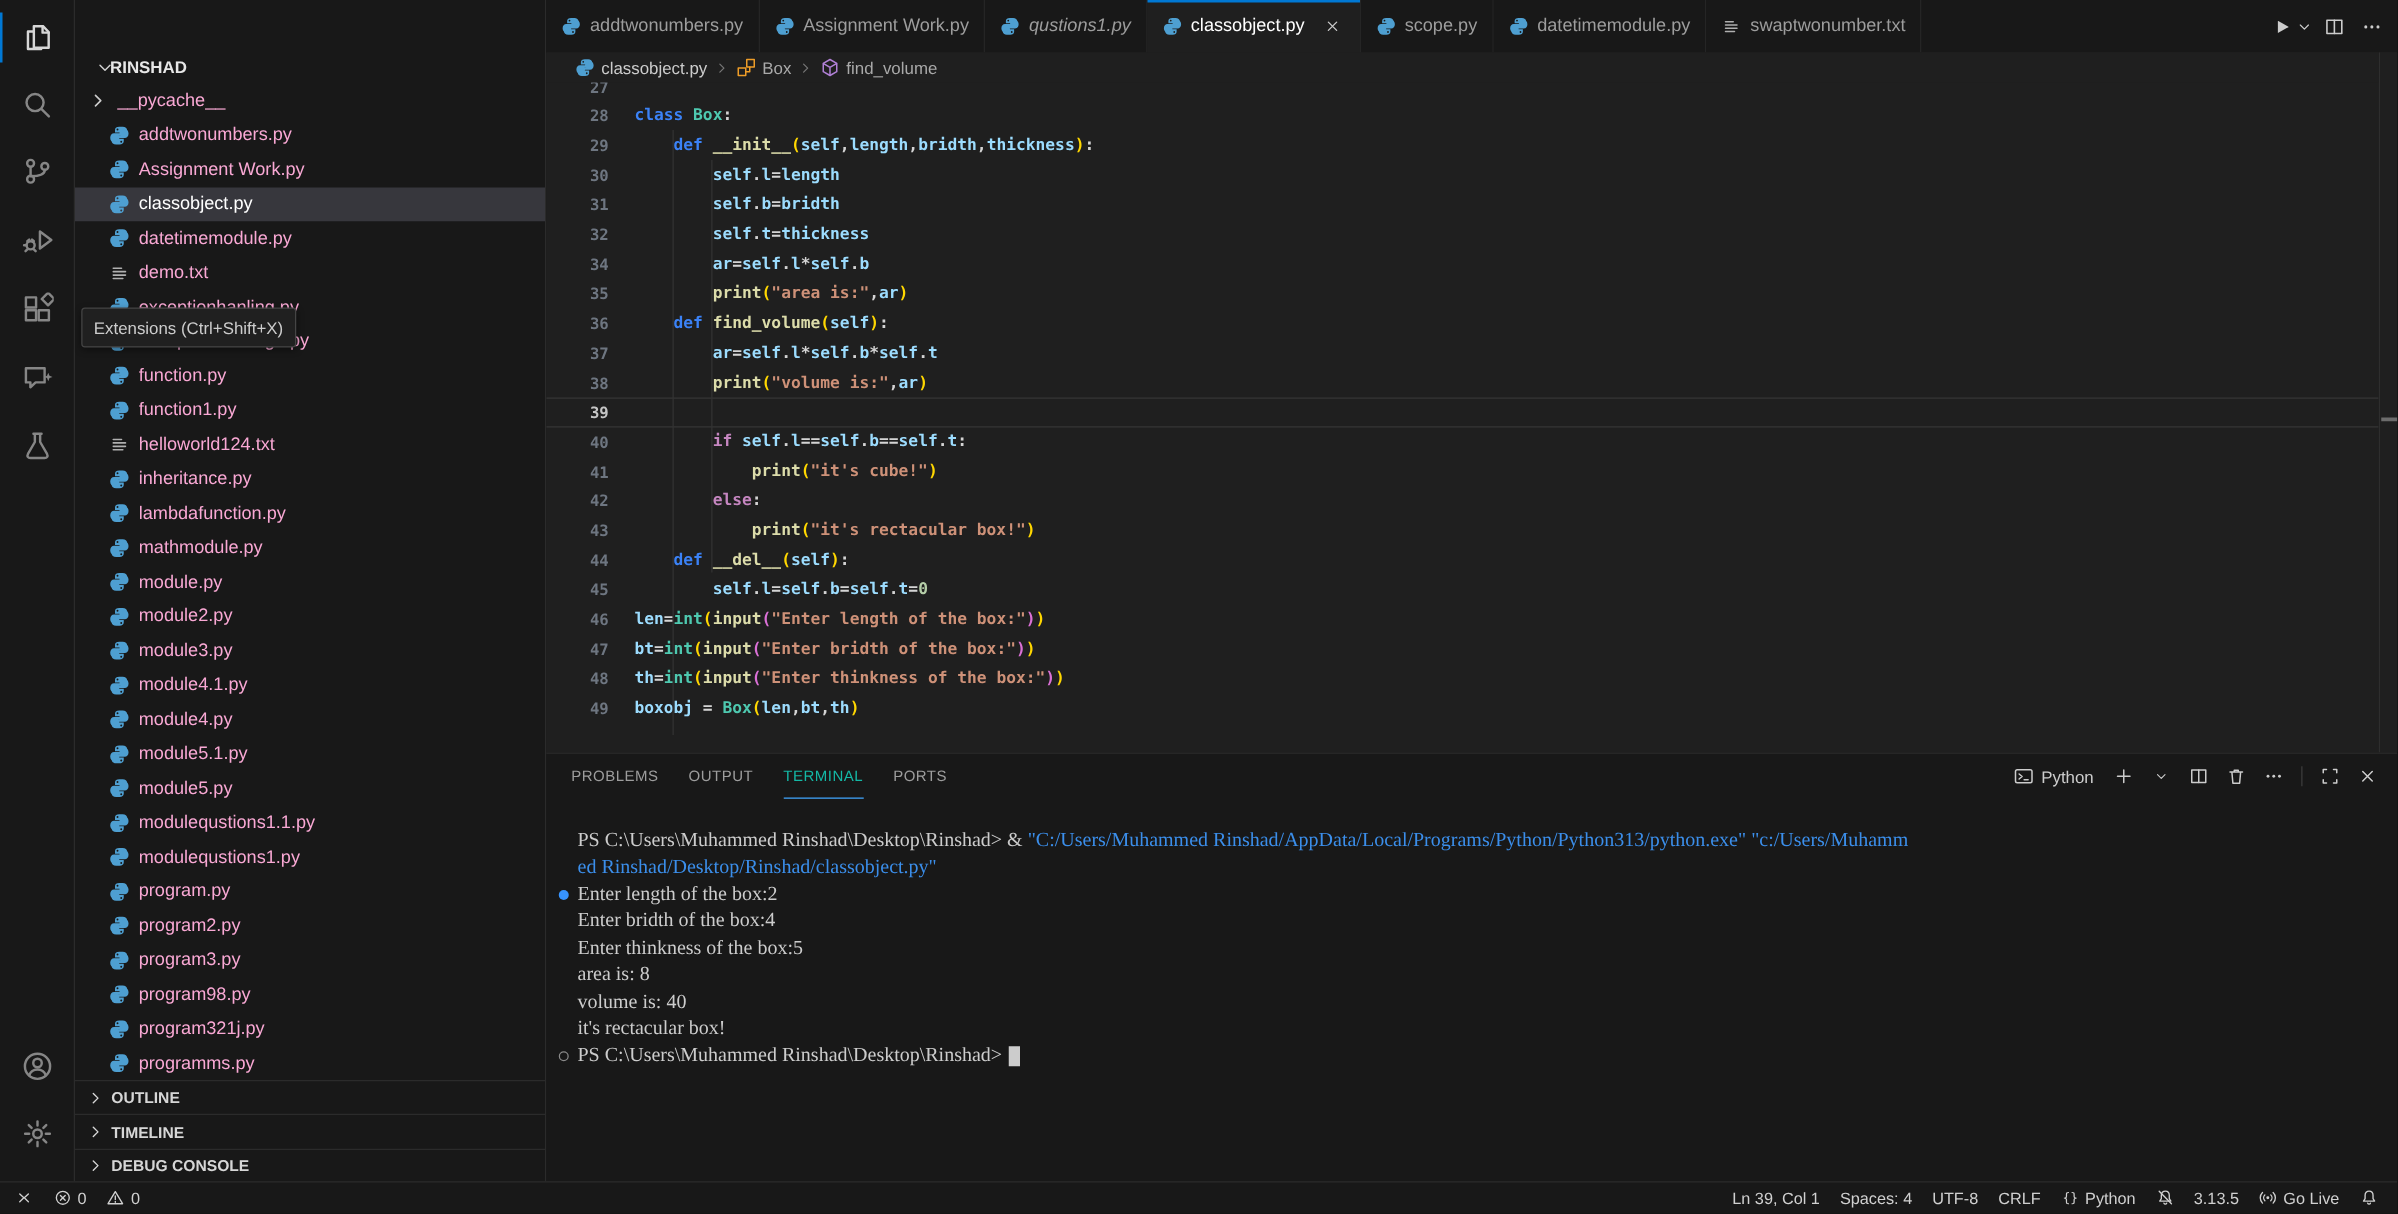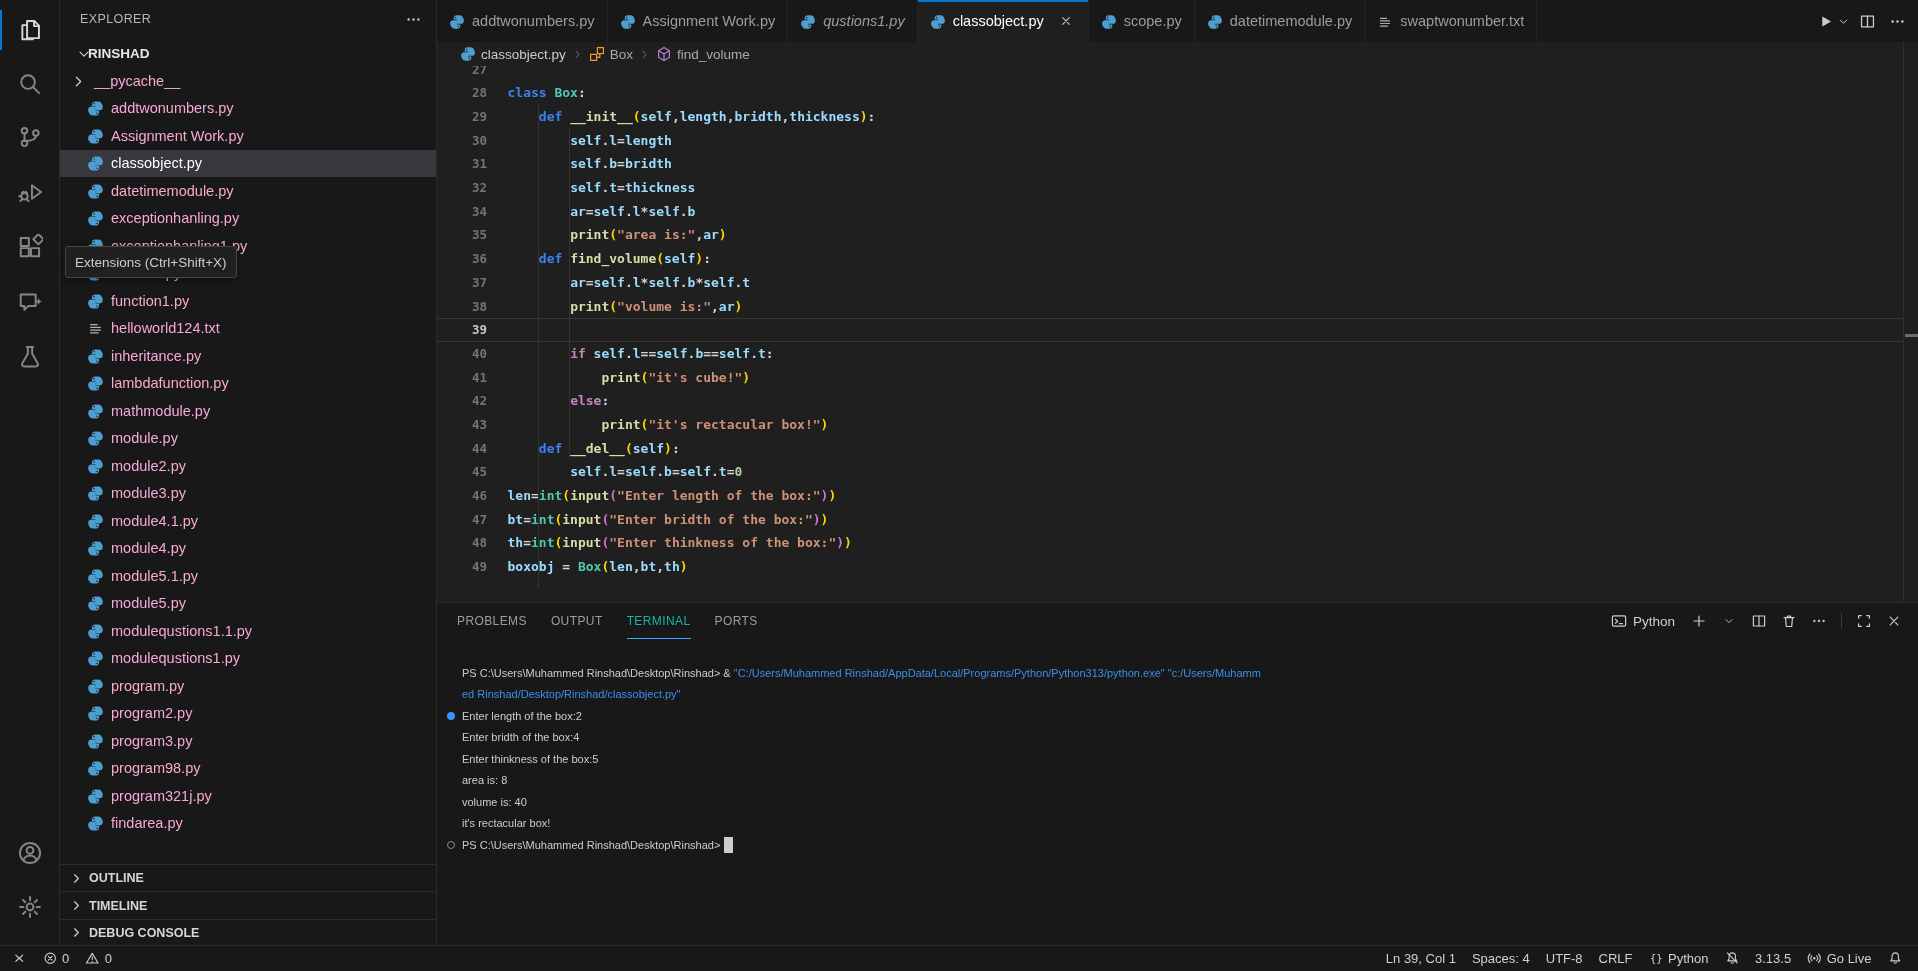--- a/index.html
+++ b/index.html
@@ -99,21 +99,21 @@
   .ptab.active{color:#14b8a6;border-bottom-color:#40a6ff;}
   #panel-actions{position:absolute;right:12px;top:0;height:36px;display:flex;align-items:center;gap:6px;color:#cccccc;}
   #panel-actions .pbtn{width:24px;height:24px;display:flex;align-items:center;justify-content:center;cursor:pointer;}
   #panel-actions svg{width:16px;height:16px;}
   #term-label{display:flex;align-items:center;gap:6px;font-size:13.5px;color:#cccccc;margin-right:6px;}
   #term-label svg{width:16px;height:16px;}
   .pa-divider{width:1px;height:16px;background:#3c3c3c;margin:0 4px;}
   #terminal{position:absolute;left:0;top:36px;width:1316px;bottom:0;overflow:hidden;}
   #term-lines{position:absolute;left:25px;top:23px;right:0;}
   .t-line{height:21.5px;display:flex;align-items:center;white-space:pre;position:relative;
-          font-family:Liberation Sans, sans-serif;font-size:11px;color:#cccccc;text-align:right;}
+          font-family:Liberation Serif, serif;font-size:16px;color:#cccccc;text-align:right;}
   .tseg-blue{color:#3b8eea;}
   .t-dec{position:absolute;left:-15px;width:8px;height:8px;border-radius:50%;}
   .t-dec.dot{background:#3794ff;}
   .t-dec.ring{border:1px solid #8a8a8a;box-sizing:border-box;}
   #term-cursor{display:inline-block;width:9px;height:16px;background:#cccccc;margin-left:1px;vertical-align:-3px;}
 
   
   #statusbar{position:absolute;left:0;bottom:0;width:100%;height:25px;background:#181818;border-top:1px solid #2b2b2b;
              display:flex;align-items:center;font-size:13px;color:#d0d0d0;}
   .sb-item{display:flex;align-items:center;gap:5px;padding:0 8px;height:25px;cursor:pointer;white-space:nowrap;}
@@ -184,28 +184,20 @@
       </div>
       <div class="act-slot" style="top: 883px;">
         <svg viewBox="0 0 16 16" class="ic" style="width:26px;height:26px">
           <circle cx="8" cy="8" r="2.1"></circle>
           <path d="M8 1.9v2M8 12.1v2M1.9 8h2M12.1 8h2M3.7 3.7l1.4 1.4M10.9 10.9l1.4 1.4M12.3 3.7l-1.4 1.4M5.1 10.9l-1.4 1.4"></path>
         </svg>
       </div>
     </div>
 
   <div id="sidebar">
-    <div id="explorer-head">
-      <span id="explorer-title">EXPLORER</span>
-      <span id="explorer-more"><svg viewBox="0 0 16 16" class="ic" style="width:17px;height:17px">
-            <circle cx="3.4" cy="8" r="1.15" fill="currentColor" stroke="none"></circle>
-            <circle cx="8" cy="8" r="1.15" fill="currentColor" stroke="none"></circle>
-            <circle cx="12.6" cy="8" r="1.15" fill="currentColor" stroke="none"></circle>
-          </svg></span>
-    </div>
     <div id="section-head">
       <span class="ic" id="section-chev"><svg viewBox="0 0 16 16" class="ic" style="width:16px;height:16px">
             <path d="M4 6.2l4 4 4-4"></path>
           </svg></span>
       <span>RINSHAD</span>
     </div>
     <div id="file-tree">
         <div class="tree-row folder">
           <span class="ric "><svg viewBox="0 0 16 16" class="ic">
               <path d="M6 4l4 4-4 4"></path>
@@ -242,59 +234,65 @@
         <div class="tree-row">
           <span class="ric c-py"><svg viewBox="0 0 16 16" class="ic">
               <g fill="currentColor" stroke="none">
                 <path d="M7.9 1.3c-2 0-3.2.9-3.2 2.4v1.9h3.4v.6H4c-1.7 0-2.9 1.3-2.9 3.4 0 2.1 1.2 3.4 2.9 3.4h1.4v-2.1c0-1.6 1.3-2.8 2.9-2.8h3.1c1.3 0 2.4-1.1 2.4-2.4V3.9c0-1.5-1.3-2.6-3.3-2.6zM6.6 2.7a.72.72 0 110 1.44.72.72 0 010-1.44z"></path>
                 <path d="M8.1 14.7c2 0 3.2-.9 3.2-2.4v-1.9H7.9v-.6H12c1.7 0 2.9-1.3 2.9-3.4 0-2.1-1.2-3.4-2.9-3.4h-1.4v2.1c0 1.6-1.3 2.8-2.9 2.8H4.6c-1.3 0-2.4 1.1-2.4 2.4v1.8c0 1.5 1.3 2.6 3.3 2.6zM9.4 13.3a.72.72 0 110-1.44.72.72 0 010 1.44z"></path>
               </g>
             </svg></span>
           <span>datetimemodule.py</span>
         </div>
         <div class="tree-row">
-          <span class="ric c-py"><svg viewBox="0 0 16 16" class="ic">
-              <g fill="currentColor" stroke="none">
-                <path d="M7.9 1.3c-2 0-3.2.9-3.2 2.4v1.9h3.4v.6H4c-1.7 0-2.9 1.3-2.9 3.4 0 2.1 1.2 3.4 2.9 3.4h1.4v-2.1c0-1.6 1.3-2.8 2.9-2.8h3.1c1.3 0 2.4-1.1 2.4-2.4V3.9c0-1.5-1.3-2.6-3.3-2.6zM6.6 2.7a.72.72 0 110 1.44.72.72 0 010-1.44z"></path>
-                <path d="M8.1 14.7c2 0 3.2-.9 3.2-2.4v-1.9H7.9v-.6H12c1.7 0 2.9-1.3 2.9-3.4 0-2.1-1.2-3.4-2.9-3.4h-1.4v2.1c0 1.6-1.3 2.8-2.9 2.8H4.6c-1.3 0-2.4 1.1-2.4 2.4v1.8c0 1.5 1.3 2.6 3.3 2.6zM9.4 13.3a.72.72 0 110-1.44.72.72 0 010 1.44z"></path>
-              </g>
-            </svg></span>
-          <span>exceptionhanling.py</span>
-        </div>
-        <div class="tree-row">
-          <span class="ric c-py"><svg viewBox="0 0 16 16" class="ic">
-              <g fill="currentColor" stroke="none">
-                <path d="M7.9 1.3c-2 0-3.2.9-3.2 2.4v1.9h3.4v.6H4c-1.7 0-2.9 1.3-2.9 3.4 0 2.1 1.2 3.4 2.9 3.4h1.4v-2.1c0-1.6 1.3-2.8 2.9-2.8h3.1c1.3 0 2.4-1.1 2.4-2.4V3.9c0-1.5-1.3-2.6-3.3-2.6zM6.6 2.7a.72.72 0 110 1.44.72.72 0 010-1.44z"></path>
-                <path d="M8.1 14.7c2 0 3.2-.9 3.2-2.4v-1.9H7.9v-.6H12c1.7 0 2.9-1.3 2.9-3.4 0-2.1-1.2-3.4-2.9-3.4h-1.4v2.1c0 1.6-1.3 2.8-2.9 2.8H4.6c-1.3 0-2.4 1.1-2.4 2.4v1.8c0 1.5 1.3 2.6 3.3 2.6zM9.4 13.3a.72.72 0 110-1.44.72.72 0 010 1.44z"></path>
-              </g>
-            </svg></span>
-          <span>exceptionhanling1.py</span>
-        </div>
-        <div class="tree-row">
-          <span class="ric c-py"><svg viewBox="0 0 16 16" class="ic">
-              <g fill="currentColor" stroke="none">
-                <path d="M7.9 1.3c-2 0-3.2.9-3.2 2.4v1.9h3.4v.6H4c-1.7 0-2.9 1.3-2.9 3.4 0 2.1 1.2 3.4 2.9 3.4h1.4v-2.1c0-1.6 1.3-2.8 2.9-2.8h3.1c1.3 0 2.4-1.1 2.4-2.4V3.9c0-1.5-1.3-2.6-3.3-2.6zM6.6 2.7a.72.72 0 110 1.44.72.72 0 010-1.44z"></path>
-                <path d="M8.1 14.7c2 0 3.2-.9 3.2-2.4v-1.9H7.9v-.6H12c1.7 0 2.9-1.3 2.9-3.4 0-2.1-1.2-3.4-2.9-3.4h-1.4v2.1c0 1.6-1.3 2.8-2.9 2.8H4.6c-1.3 0-2.4 1.1-2.4 2.4v1.8c0 1.5 1.3 2.6 3.3 2.6zM9.4 13.3a.72.72 0 110-1.44.72.72 0 010 1.44z"></path>
-              </g>
-            </svg></span>
-          <span>function.py</span>
-        </div>
-        <div class="tree-row">
-          <span class="ric c-py"><svg viewBox="0 0 16 16" class="ic">
-              <g fill="currentColor" stroke="none">
-                <path d="M7.9 1.3c-2 0-3.2.9-3.2 2.4v1.9h3.4v.6H4c-1.7 0-2.9 1.3-2.9 3.4 0 2.1 1.2 3.4 2.9 3.4h1.4v-2.1c0-1.6 1.3-2.8 2.9-2.8h3.1c1.3 0 2.4-1.1 2.4-2.4V3.9c0-1.5-1.3-2.6-3.3-2.6zM6.6 2.7a.72.72 0 110 1.44.72.72 0 010-1.44z"></path>
-                <path d="M8.1 14.7c2 0 3.2-.9 3.2-2.4v-1.9H7.9v-.6H12c1.7 0 2.9-1.3 2.9-3.4 0-2.1-1.2-3.4-2.9-3.4h-1.4v2.1c0 1.6-1.3 2.8-2.9 2.8H4.6c-1.3 0-2.4 1.1-2.4 2.4v1.8c0 1.5 1.3 2.6 3.3 2.6zM9.4 13.3a.72.72 0 110-1.44.72.72 0 010 1.44z"></path>
-              </g>
-            </svg></span>
-          <span>function1.py</span>
-        </div>
-        <div class="tree-row">
           <span class="ric c-txt"><svg viewBox="0 0 16 16" class="ic">
               <path d="M3.4 4.3h6.2M3.4 6.9h9.2M3.4 9.5h9.2M3.4 12.1h7.2"></path>
             </svg></span>
+          <span>demo.txt</span>
+        </div>
+        <div class="tree-row">
+          <span class="ric c-py"><svg viewBox="0 0 16 16" class="ic">
+              <g fill="currentColor" stroke="none">
+                <path d="M7.9 1.3c-2 0-3.2.9-3.2 2.4v1.9h3.4v.6H4c-1.7 0-2.9 1.3-2.9 3.4 0 2.1 1.2 3.4 2.9 3.4h1.4v-2.1c0-1.6 1.3-2.8 2.9-2.8h3.1c1.3 0 2.4-1.1 2.4-2.4V3.9c0-1.5-1.3-2.6-3.3-2.6zM6.6 2.7a.72.72 0 110 1.44.72.72 0 010-1.44z"></path>
+                <path d="M8.1 14.7c2 0 3.2-.9 3.2-2.4v-1.9H7.9v-.6H12c1.7 0 2.9-1.3 2.9-3.4 0-2.1-1.2-3.4-2.9-3.4h-1.4v2.1c0 1.6-1.3 2.8-2.9 2.8H4.6c-1.3 0-2.4 1.1-2.4 2.4v1.8c0 1.5 1.3 2.6 3.3 2.6zM9.4 13.3a.72.72 0 110-1.44.72.72 0 010 1.44z"></path>
+              </g>
+            </svg></span>
+          <span>exceptionhanling.py</span>
+        </div>
+        <div class="tree-row">
+          <span class="ric c-py"><svg viewBox="0 0 16 16" class="ic">
+              <g fill="currentColor" stroke="none">
+                <path d="M7.9 1.3c-2 0-3.2.9-3.2 2.4v1.9h3.4v.6H4c-1.7 0-2.9 1.3-2.9 3.4 0 2.1 1.2 3.4 2.9 3.4h1.4v-2.1c0-1.6 1.3-2.8 2.9-2.8h3.1c1.3 0 2.4-1.1 2.4-2.4V3.9c0-1.5-1.3-2.6-3.3-2.6zM6.6 2.7a.72.72 0 110 1.44.72.72 0 010-1.44z"></path>
+                <path d="M8.1 14.7c2 0 3.2-.9 3.2-2.4v-1.9H7.9v-.6H12c1.7 0 2.9-1.3 2.9-3.4 0-2.1-1.2-3.4-2.9-3.4h-1.4v2.1c0 1.6-1.3 2.8-2.9 2.8H4.6c-1.3 0-2.4 1.1-2.4 2.4v1.8c0 1.5 1.3 2.6 3.3 2.6zM9.4 13.3a.72.72 0 110-1.44.72.72 0 010 1.44z"></path>
+              </g>
+            </svg></span>
+          <span>exceptionhanling1.py</span>
+        </div>
+        <div class="tree-row">
+          <span class="ric c-py"><svg viewBox="0 0 16 16" class="ic">
+              <g fill="currentColor" stroke="none">
+                <path d="M7.9 1.3c-2 0-3.2.9-3.2 2.4v1.9h3.4v.6H4c-1.7 0-2.9 1.3-2.9 3.4 0 2.1 1.2 3.4 2.9 3.4h1.4v-2.1c0-1.6 1.3-2.8 2.9-2.8h3.1c1.3 0 2.4-1.1 2.4-2.4V3.9c0-1.5-1.3-2.6-3.3-2.6zM6.6 2.7a.72.72 0 110 1.44.72.72 0 010-1.44z"></path>
+                <path d="M8.1 14.7c2 0 3.2-.9 3.2-2.4v-1.9H7.9v-.6H12c1.7 0 2.9-1.3 2.9-3.4 0-2.1-1.2-3.4-2.9-3.4h-1.4v2.1c0 1.6-1.3 2.8-2.9 2.8H4.6c-1.3 0-2.4 1.1-2.4 2.4v1.8c0 1.5 1.3 2.6 3.3 2.6zM9.4 13.3a.72.72 0 110-1.44.72.72 0 010 1.44z"></path>
+              </g>
+            </svg></span>
+          <span>function.py</span>
+        </div>
+        <div class="tree-row">
+          <span class="ric c-py"><svg viewBox="0 0 16 16" class="ic">
+              <g fill="currentColor" stroke="none">
+                <path d="M7.9 1.3c-2 0-3.2.9-3.2 2.4v1.9h3.4v.6H4c-1.7 0-2.9 1.3-2.9 3.4 0 2.1 1.2 3.4 2.9 3.4h1.4v-2.1c0-1.6 1.3-2.8 2.9-2.8h3.1c1.3 0 2.4-1.1 2.4-2.4V3.9c0-1.5-1.3-2.6-3.3-2.6zM6.6 2.7a.72.72 0 110 1.44.72.72 0 010-1.44z"></path>
+                <path d="M8.1 14.7c2 0 3.2-.9 3.2-2.4v-1.9H7.9v-.6H12c1.7 0 2.9-1.3 2.9-3.4 0-2.1-1.2-3.4-2.9-3.4h-1.4v2.1c0 1.6-1.3 2.8-2.9 2.8H4.6c-1.3 0-2.4 1.1-2.4 2.4v1.8c0 1.5 1.3 2.6 3.3 2.6zM9.4 13.3a.72.72 0 110-1.44.72.72 0 010 1.44z"></path>
+              </g>
+            </svg></span>
+          <span>function1.py</span>
+        </div>
+        <div class="tree-row">
+          <span class="ric c-txt"><svg viewBox="0 0 16 16" class="ic">
+              <path d="M3.4 4.3h6.2M3.4 6.9h9.2M3.4 9.5h9.2M3.4 12.1h7.2"></path>
+            </svg></span>
           <span>helloworld124.txt</span>
         </div>
         <div class="tree-row">
           <span class="ric c-py"><svg viewBox="0 0 16 16" class="ic">
               <g fill="currentColor" stroke="none">
                 <path d="M7.9 1.3c-2 0-3.2.9-3.2 2.4v1.9h3.4v.6H4c-1.7 0-2.9 1.3-2.9 3.4 0 2.1 1.2 3.4 2.9 3.4h1.4v-2.1c0-1.6 1.3-2.8 2.9-2.8h3.1c1.3 0 2.4-1.1 2.4-2.4V3.9c0-1.5-1.3-2.6-3.3-2.6zM6.6 2.7a.72.72 0 110 1.44.72.72 0 010-1.44z"></path>
                 <path d="M8.1 14.7c2 0 3.2-.9 3.2-2.4v-1.9H7.9v-.6H12c1.7 0 2.9-1.3 2.9-3.4 0-2.1-1.2-3.4-2.9-3.4h-1.4v2.1c0 1.6-1.3 2.8-2.9 2.8H4.6c-1.3 0-2.4 1.1-2.4 2.4v1.8c0 1.5 1.3 2.6 3.3 2.6zM9.4 13.3a.72.72 0 110-1.44.72.72 0 010 1.44z"></path>
               </g>
             </svg></span>
           <span>inheritance.py</span>
@@ -443,21 +441,21 @@
             </svg></span>
           <span>program321j.py</span>
         </div>
         <div class="tree-row">
           <span class="ric c-py"><svg viewBox="0 0 16 16" class="ic">
               <g fill="currentColor" stroke="none">
                 <path d="M7.9 1.3c-2 0-3.2.9-3.2 2.4v1.9h3.4v.6H4c-1.7 0-2.9 1.3-2.9 3.4 0 2.1 1.2 3.4 2.9 3.4h1.4v-2.1c0-1.6 1.3-2.8 2.9-2.8h3.1c1.3 0 2.4-1.1 2.4-2.4V3.9c0-1.5-1.3-2.6-3.3-2.6zM6.6 2.7a.72.72 0 110 1.44.72.72 0 010-1.44z"></path>
                 <path d="M8.1 14.7c2 0 3.2-.9 3.2-2.4v-1.9H7.9v-.6H12c1.7 0 2.9-1.3 2.9-3.4 0-2.1-1.2-3.4-2.9-3.4h-1.4v2.1c0 1.6-1.3 2.8-2.9 2.8H4.6c-1.3 0-2.4 1.1-2.4 2.4v1.8c0 1.5 1.3 2.6 3.3 2.6zM9.4 13.3a.72.72 0 110-1.44.72.72 0 010 1.44z"></path>
               </g>
             </svg></span>
-          <span>findarea.py</span>
+          <span>programms.py</span>
         </div>
       </div>
     <div class="bottom-sections" id="bottom-sections">
         <div class="bsec">
           <svg viewBox="0 0 16 16" class="ic" style="width:15px;height:15px">
             <path d="M6 4l4 4-4 4"></path>
           </svg>
           <span>OUTLINE</span>
         </div>
         <div class="bsec">

